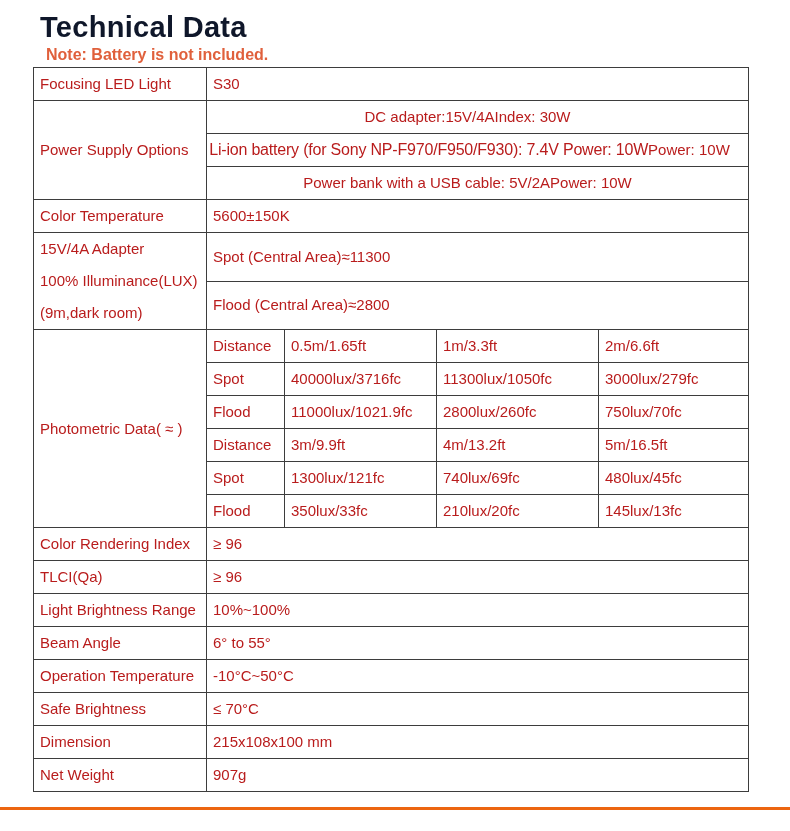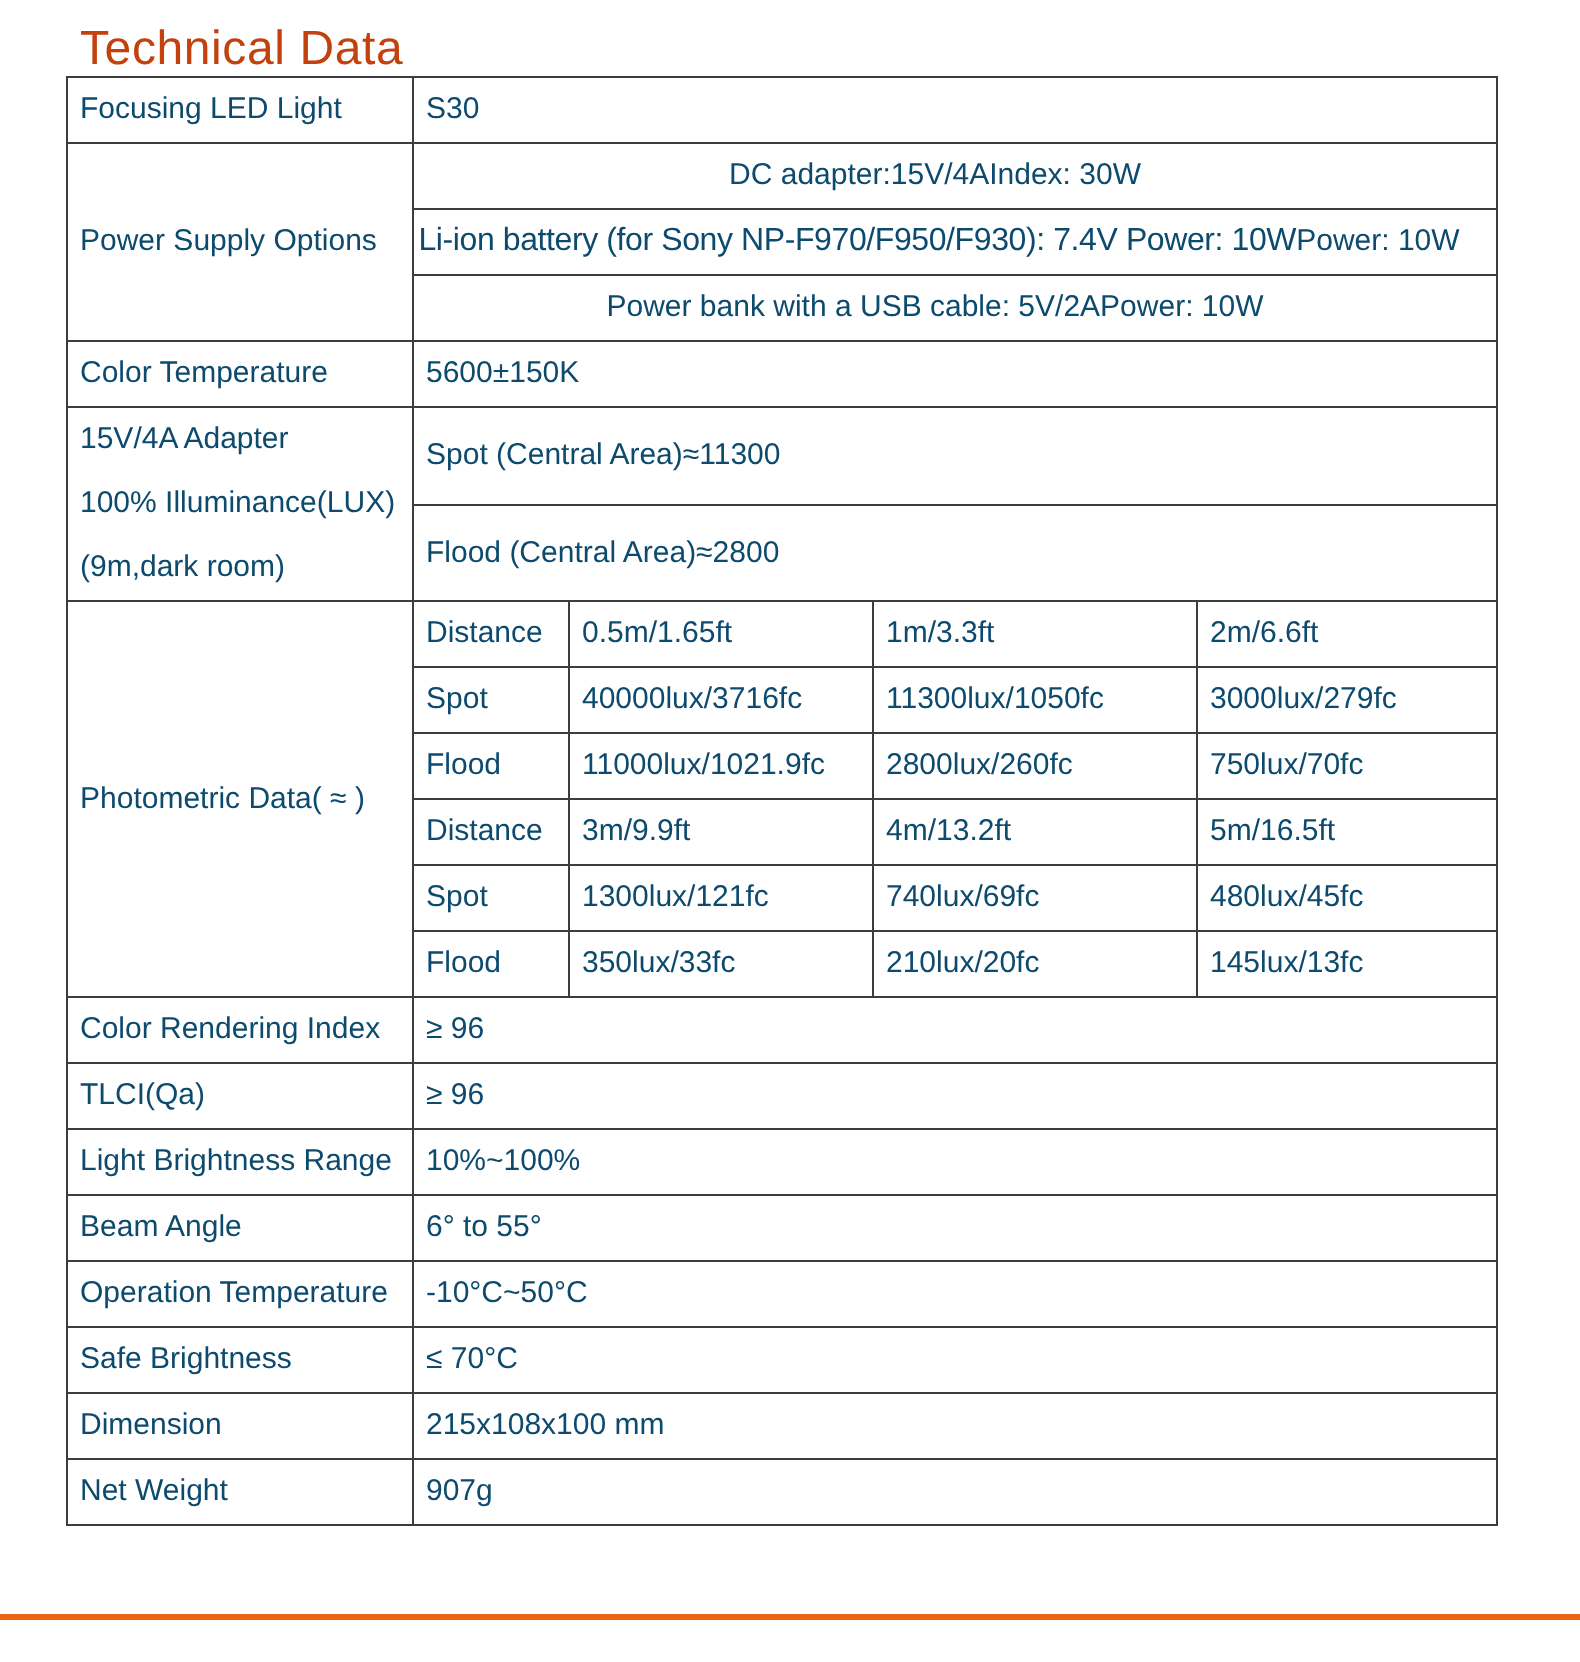--- a/index.html
+++ b/index.html
@@ -6,42 +6,42 @@
   body { background: #ffffff; font-family: "Liberation Sans", sans-serif; }
   .page {
     position: relative;
     width: 790px;
     height: 831px;
     background: #ffffff;
     overflow: hidden;
   }
   .page-title {
     margin: 12px 0 0 40px;
-    font-size: 24px;
+    font-size: 29px;
     line-height: 1.1;
-    font-weight: normal;
-    color: #c2410c;
+    font-weight: bold;
+    color: #0f172a;
     letter-spacing: 0.3px;
   }
   .note {
     margin: 1px 0 3px 46px;
     font-size: 16px;
     line-height: 1.2;
     font-weight: 600;
     color: #e0603c;
   }
   table.spec {
     margin-left: 33px;
     width: 715px;
     border-collapse: collapse;
     table-layout: fixed;
   }
   table.spec td {
     border: 1px solid #3d3d3d;
-    color: #0c4a6e;
+    color: #b91c1c;
     font-size: 15px;
     height: 32px;
     line-height: 32px;
     padding: 0 4px 0 6px;
     white-space: nowrap;
     overflow: hidden;
     vertical-align: middle;
     margin-top: 44px;
   }
   td.vtop { vertical-align: top; }
@@ -61,20 +61,21 @@
     height: 3px;
     background: #ec6510;
   }
 </style>
 </head>
 <body>
 
 <div class="page">
 
   <h1 class="page-title">Technical Data</h1>
+  <p class="note">Note: Battery is not included.</p>
 
   <table class="spec">
     <colgroup>
       <col style="width:173px">
         <col style="width:78px">
         <col style="width:152px">
         <col style="width:162px">
         <col style="width:150px">
     </colgroup>
     <tbody>

